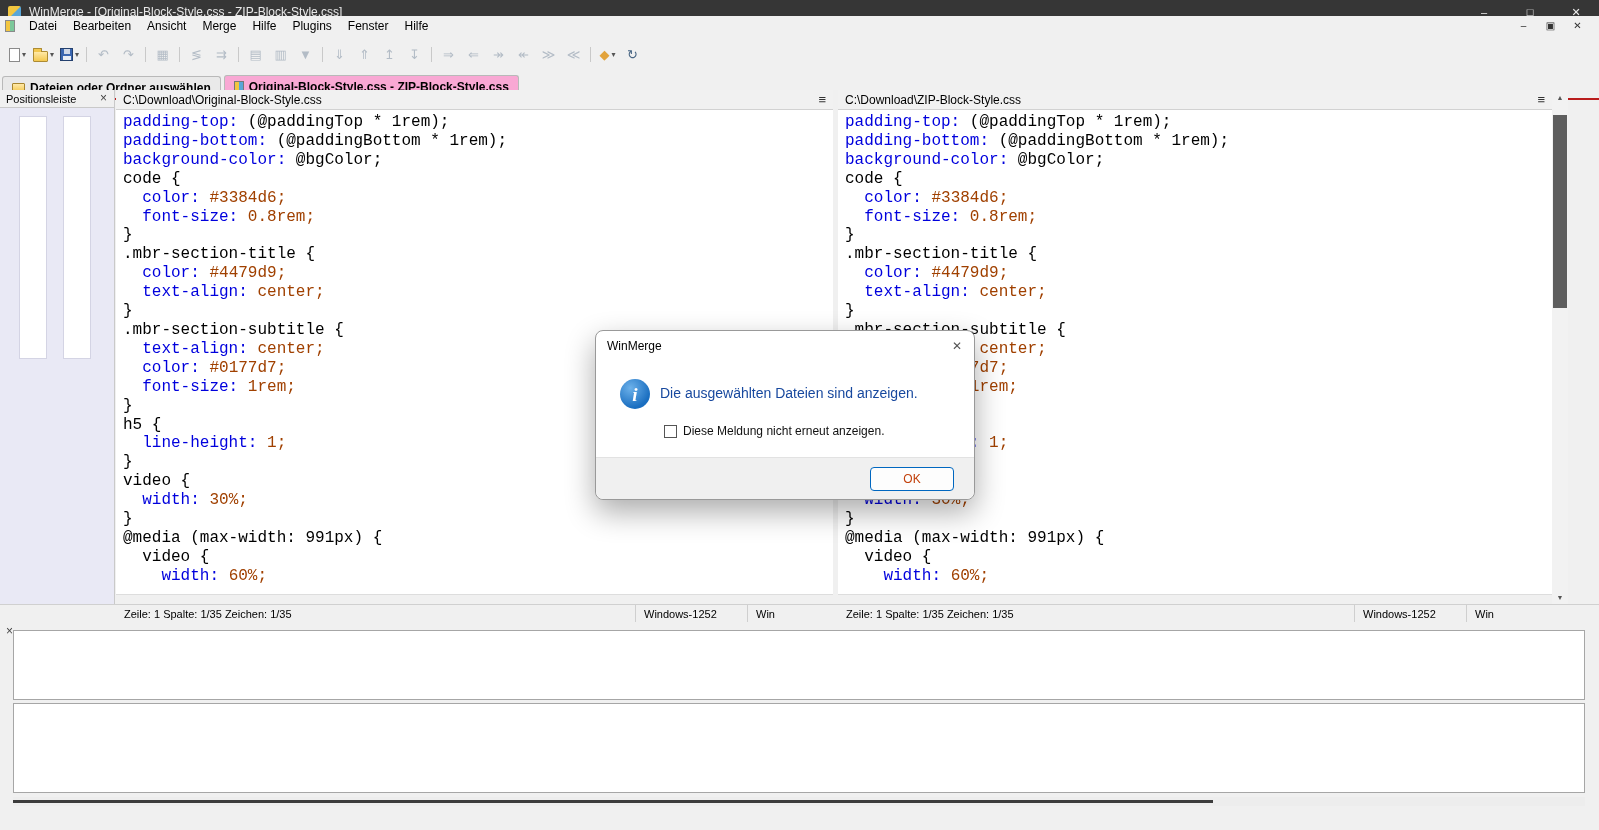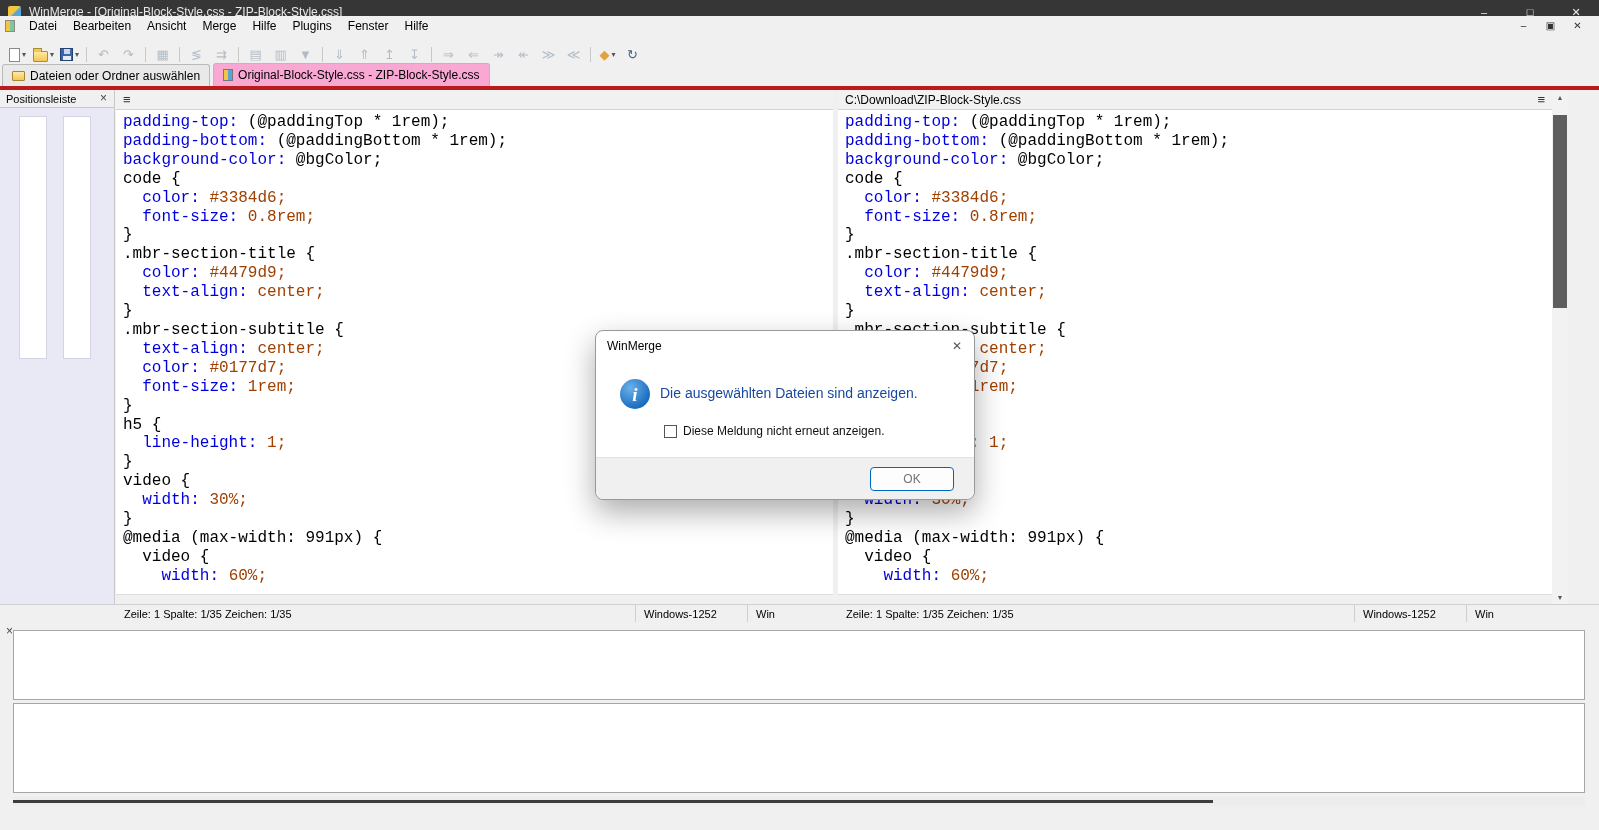--- a/index.html
+++ b/index.html
@@ -31,21 +31,21 @@
   .tb-caret{font-size:8px;color:#555;margin-left:2px;}
   .tb-sep{width:1px;height:15px;background:#c9c9c9;margin:0 4px;}
   .ic-page{width:11px;height:14px;background:#fff;border:1px solid #8a8a8a;position:relative;}
   .ic-folder{width:15px;height:11px;background:linear-gradient(#ffe9a8,#f3c84f);border:1px solid #ad8b33;border-radius:1px;position:relative;margin-top:3px;}
   .ic-folder::before{content:"";position:absolute;top:-4px;left:-1px;width:7px;height:3px;background:#f3c84f;border:1px solid #ad8b33;border-bottom:none;border-radius:1px 1px 0 0;}
   .ic-floppy{width:13px;height:13px;background:#3a66b0;border:1px solid #24406e;position:relative;}
   .ic-floppy::before{content:"";position:absolute;left:3px;top:0;width:6px;height:5px;background:#cfd8e8;}
   .ic-floppy::after{content:"";position:absolute;left:2px;bottom:0;width:8px;height:4px;background:#e8edf5;}
 
   
-  .tabbar{position:absolute;left:0;top:66px;width:100%;height:24px;background:#f0f0f0;border-bottom:4px solid #b91c1c;display:flex;align-items:flex-end;padding-left:2px;}
+  .tabbar{position:absolute;left:0;top:76px;width:100%;height:24px;background:#f0f0f0;border-bottom:2px solid #b91c1c;display:flex;align-items:flex-end;padding-left:2px;font-weight:bold;}
   .tab{height:22px;display:flex;align-items:center;padding:0 9px;border:1px solid #b9b9b9;border-bottom:none;border-radius:3px 3px 0 0;background:#e9e9e9;font-size:12px;margin-right:3px;gap:5px;white-space:nowrap;}
   .tab.active{background:#f9a8d4;height:23px;}
   .ic-tab-folder{width:13px;height:10px;background:linear-gradient(#ffe9a8,#f3c84f);border:1px solid #a8862f;border-radius:1px;flex:none;}
   .ic-tab-doc{width:10px;height:12px;background:linear-gradient(90deg,#f2c640 50%,#58a6d8 50%);border:1px solid #777;flex:none;}
 
   
   .main{position:absolute;left:0;top:90px;width:100%;height:514px;}
   .locpane{position:absolute;left:0;top:0;width:115px;height:514px;border-right:1px solid #c9c9c9;background:#e9e9f5;}
   .locpane-header{height:18px;background:#f0f0f0;border-bottom:1px solid #c9c9c9;display:flex;align-items:center;font-size:11px;padding:0 4px 0 6px;}
   .locpane-title{flex:1;white-space:nowrap;overflow:hidden;}
@@ -100,21 +100,21 @@
   .dialog-titlebar{height:29px;display:flex;align-items:center;padding-left:11px;font-size:12px;}
   .dialog-close{margin-left:auto;width:34px;align-self:stretch;display:flex;align-items:center;justify-content:center;color:#555;font-size:12px;}
   .dialog-body{position:relative;height:99px;}
   .info-icon{position:absolute;left:24px;top:19px;width:30px;height:30px;border-radius:50%;background:radial-gradient(circle at 35% 30%,#6cb1ea,#1a6ec0 70%);display:flex;align-items:center;justify-content:center;}
   .info-i{color:#fff;font-family:"Liberation Serif",serif;font-style:italic;font-weight:bold;font-size:19px;line-height:1;}
   .dialog-message{position:absolute;left:64px;top:25px;font-size:14px;color:var(--message,#17489e);white-space:nowrap;}
   .dialog-checkrow{position:absolute;left:68px;top:64px;display:flex;align-items:center;gap:6px;}
   .checkbox{width:13px;height:13px;background:#fff;border:1px solid #555;flex:none;}
   .check-label{font-size:12px;color:#111;white-space:nowrap;}
   .dialog-footer{position:absolute;left:0;bottom:0;width:100%;height:42px;background:#f0f0f0;border-top:1px solid #e2e2e2;border-radius:0 0 8px 8px;}
-  .ok-button{position:absolute;right:20px;top:9px;width:84px;height:24px;background:#fdfdfd;border:1px solid var(--accent,#0067c0);border-radius:4px;font-size:12px;font-family:inherit;color:#737373;}
+  .ok-button{position:absolute;right:20px;top:9px;width:84px;height:24px;background:#fdfdfd;border:1px solid var(--accent,#0067c0);border-radius:4px;font-size:12px;font-family:inherit;color:#c2410c;}
 </style>
 </head>
 <body>
 
 <div class="app">
 
   <div class="titlebar">
     <span class="ic-winmerge"></span>
     <span class="title-text">WinMerge - [Original-Block-Style.css - ZIP-Block-Style.css]</span>
     <div class="win-controls">
@@ -247,20 +247,21 @@
         <span class="small-close">×</span>
       </div>
       <div class="locpane-body">
         <div class="loc-strip strip-left"></div>
         <div class="loc-strip strip-right"></div>
       </div>
     </div>
 
     <div class="filepane left">
       <div class="pane-header">
+        <span class="pane-path">C:\Download\Original-Block-Style.css</span>
         <span class="pane-menu">≡</span>
       </div>
       <div class="code">
           <div class="code-line"><span class="tok-k">padding-top:</span><span class="tok-p"> (@paddingTop * 1rem);</span></div>
           <div class="code-line"><span class="tok-k">padding-bottom:</span><span class="tok-p"> (@paddingBottom * 1rem);</span></div>
           <div class="code-line"><span class="tok-k">background-color:</span><span class="tok-p"> @bgColor;</span></div>
           <div class="code-line"><span class="tok-p">code {</span></div>
           <div class="code-line"><span class="tok-p">  </span><span class="tok-k">color:</span><span class="tok-p"> </span><span class="tok-v">#3384d6;</span></div>
           <div class="code-line"><span class="tok-p">  </span><span class="tok-k">font-size:</span><span class="tok-p"> </span><span class="tok-v">0.8rem;</span></div>
           <div class="code-line"><span class="tok-p">}</span></div>

